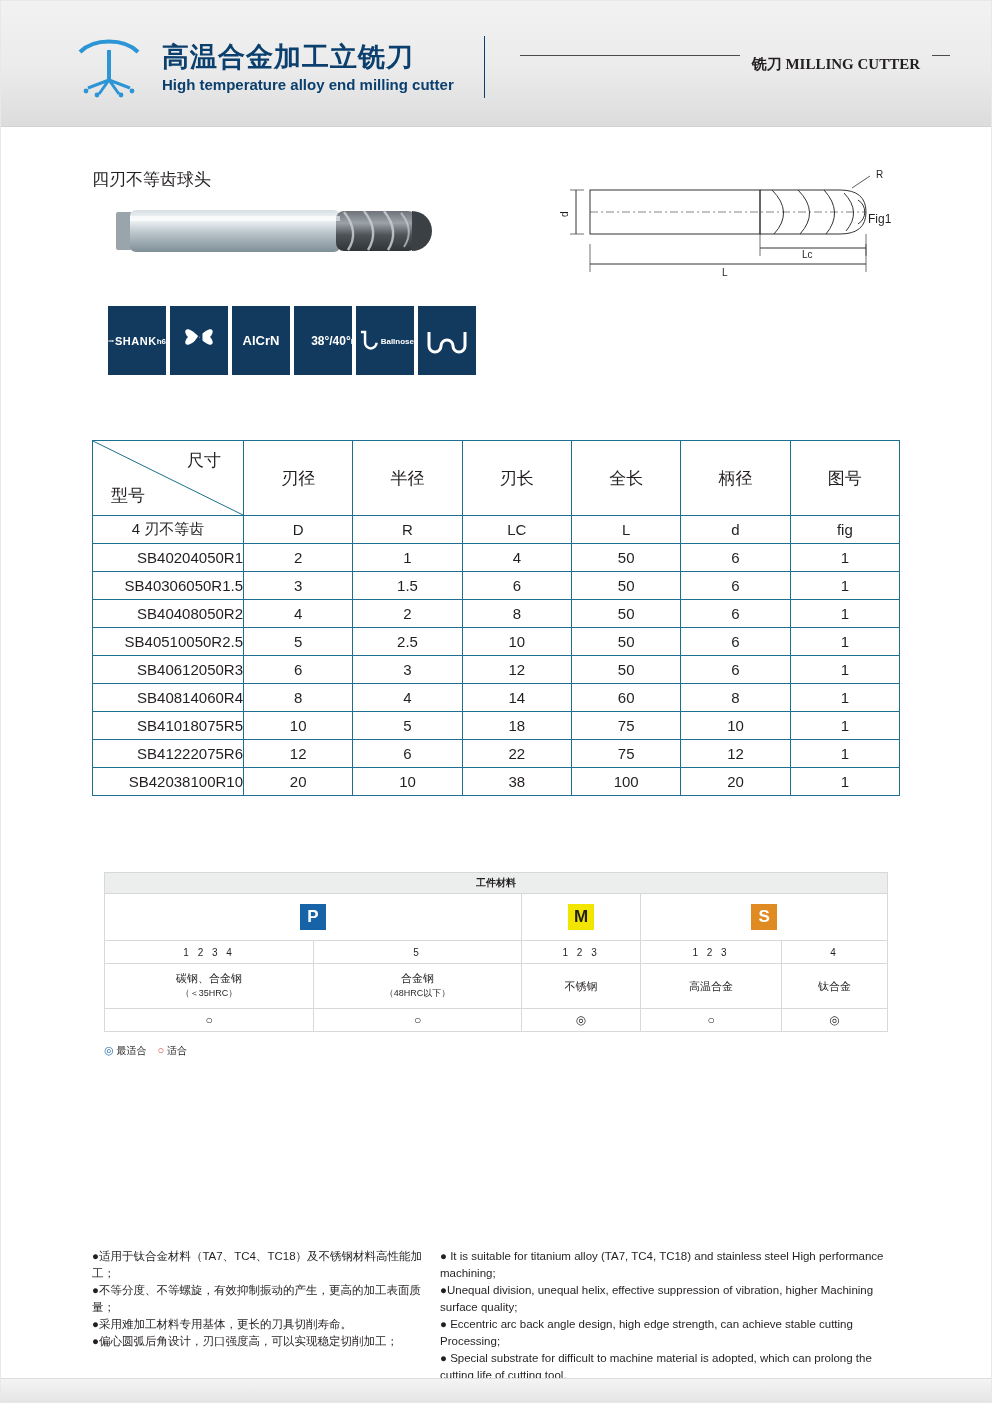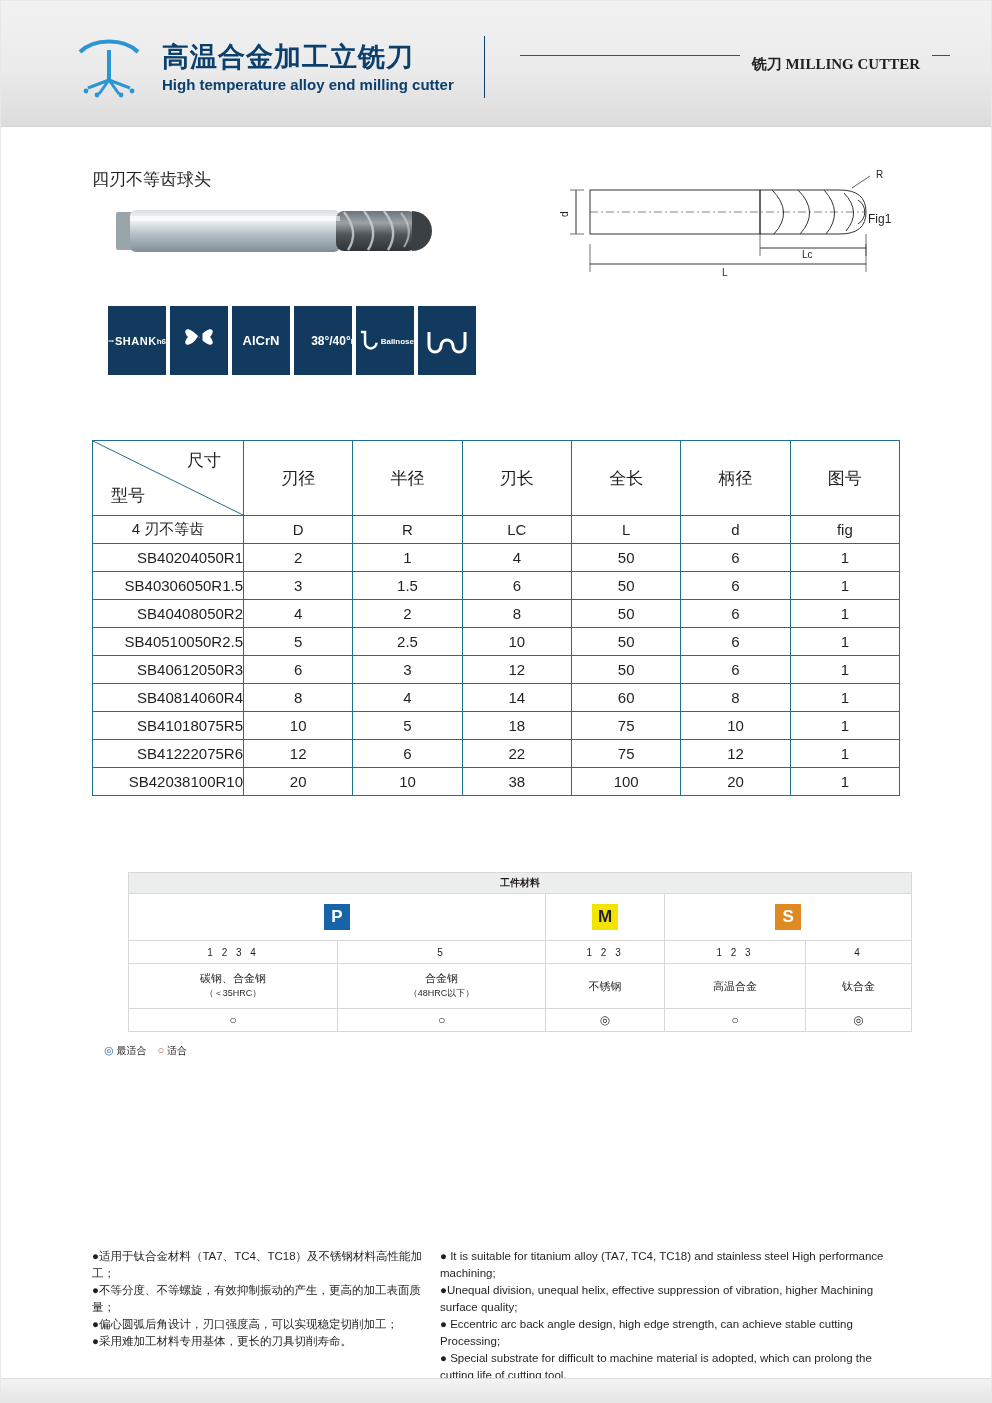--- a/index.html
+++ b/index.html
@@ -208,21 +208,20 @@
   }
 
   
   .mat-table {
     position: absolute;
     left: 104px;
     top: 872px;
     width: 784px;
     border-collapse: collapse;
     font-size: 11px;
-    margin-left: 24px;
   }
   .mat-table td, .mat-table th {
     border: 1px solid #d8d8d8;
     text-align: center;
     color: #231f20;
     padding: 0;
   }
   .mat-head {
     background: #eceded;
     height: 20px;
@@ -593,22 +592,22 @@
   <span>最适合</span>
   &nbsp;&nbsp;
   <span class="mark-ok">○</span>
   <span>适合</span>
 </div>
 
 <div class="notes">
   <div class="notes-col notes-cn">
     <p>●适用于钛合金材料（TA7、TC4、TC18）及不锈钢材料高性能加工；</p>
     <p>●不等分度、不等螺旋，有效抑制振动的产生，更高的加工表面质量；</p>
+    <p>●采用难加工材料专用基体，更长的刀具切削寿命。</p>
     <p>●偏心圆弧后角设计，刃口强度高，可以实现稳定切削加工；</p>
-    <p>●采用难加工材料专用基体，更长的刀具切削寿命。</p>
   </div>
   <div class="notes-col notes-en">
     <p>● It is suitable for titanium alloy (TA7, TC4, TC18) and stainless steel High performance machining;</p>
     <p>●Unequal division, unequal helix, effective suppression of vibration, higher Machining surface quality;</p>
     <p>● Eccentric arc back angle design, high edge strength, can achieve stable cutting Processing;</p>
     <p>● Special substrate for difficult to machine material is adopted, which can prolong the cutting life of cutting tool.</p>
   </div>
 </div>
 
 <div class="footer-bar"></div>

